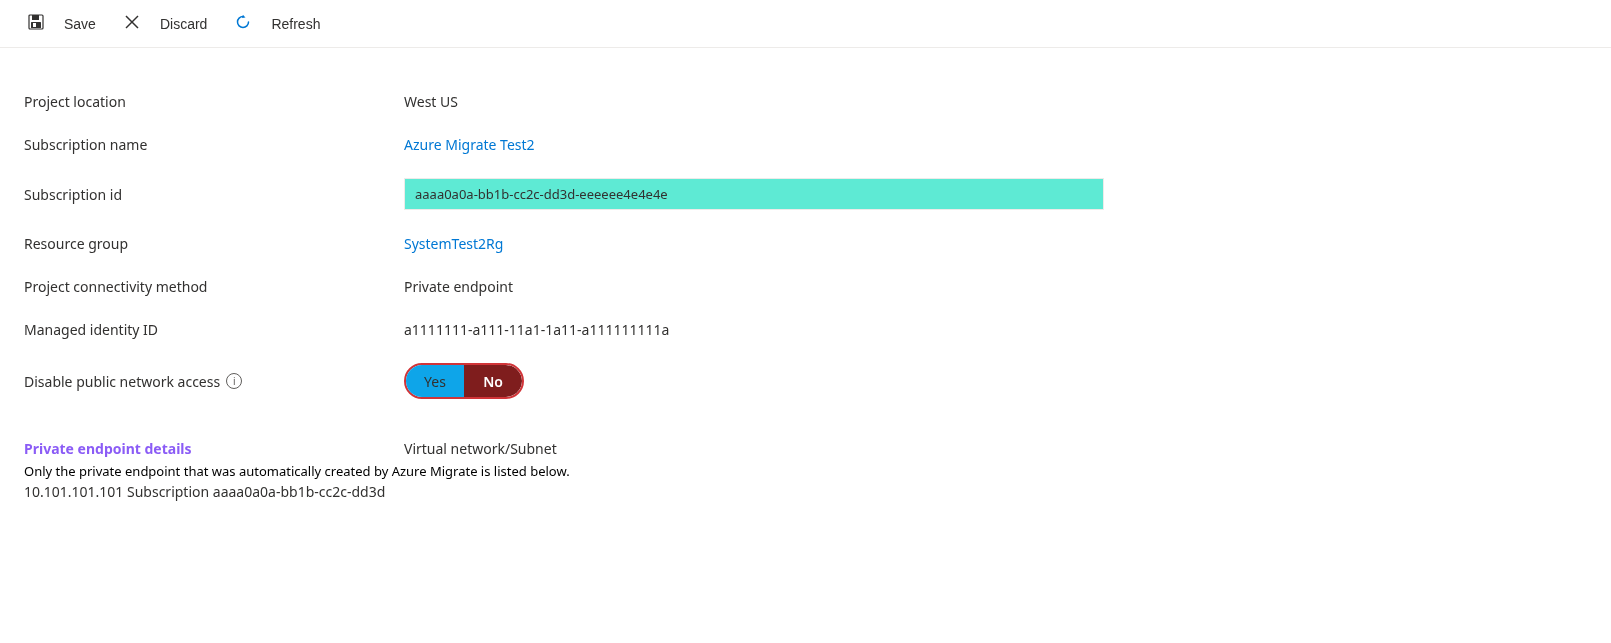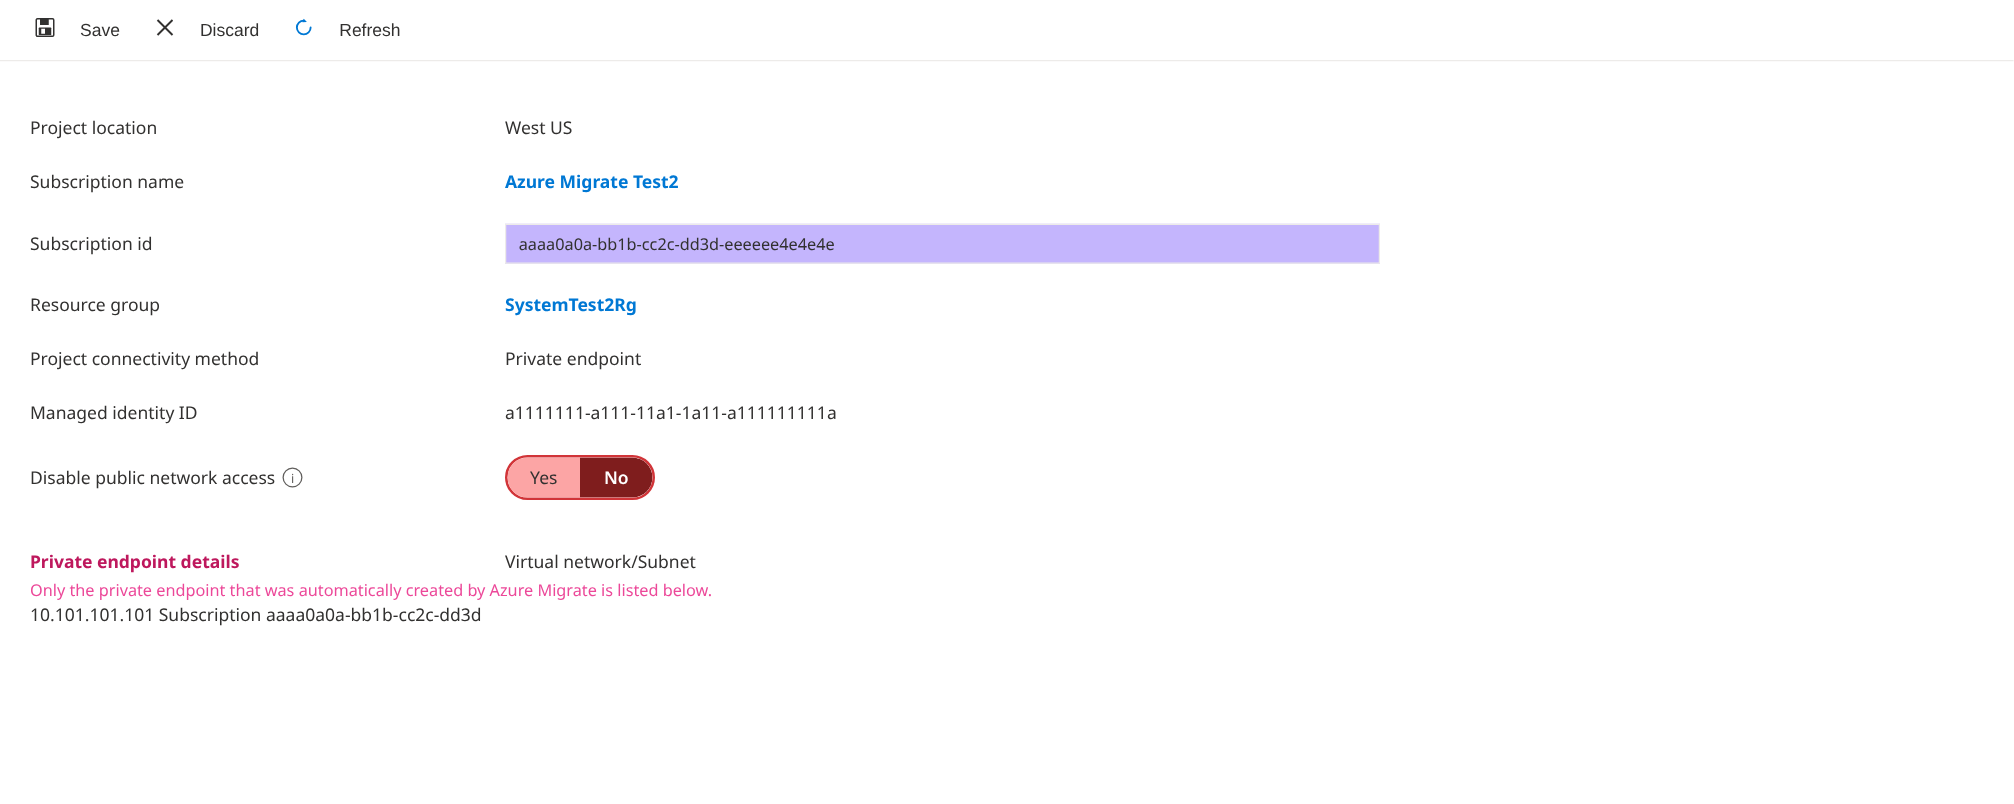--- a/index.html
+++ b/index.html
@@ -57,25 +57,24 @@
 
     .prop-value {
       padding: 12px 0;
       font-size: 14px;
       color: #323130;
     }
 
     .prop-value.link {
       color: #0078d4;
       cursor: pointer;
-      font-weight: bold;
     }
 
     .subscription-id-box {
-      background: #c4b5fd;
+      background: #5eead4;
       border: 1px solid #edebe9;
       padding: 6px 10px;
       font-size: 13px;
       color: #323130;
       width: 100%;
       max-width: 700px;
     }
 
     .info-icon {
       display: inline-flex;
@@ -106,41 +105,41 @@
       display: flex;
       align-items: center;
       justify-content: center;
       height: 100%;
       cursor: pointer;
       font-size: 14px;
       font-weight: 400;
     }
 
     .toggle-option.yes {
-      background: #fca5a5;
+      background: #0ea5e9;
       color: #323130;
     }
 
     .toggle-option.no {
       background: #7f1d1d;
       color: #ffffff;
       border-radius: 0 16px 16px 0;
       font-weight: 600;
     }
 
     .section-heading {
       font-weight: 700;
       font-size: 14px;
-      color: #be185d;
+      color: #8b5cf6;
       padding: 12px 0 0 0;
     }
 
     .section-desc {
       font-size: 13px;
-      color: #ec4899;
+      color: #000000;
       padding-bottom: 4px;
     }
 
     .divider {
       grid-column: 1 / -1;
       height: 1px;
     }
   </style>
 </head>
 <body>

